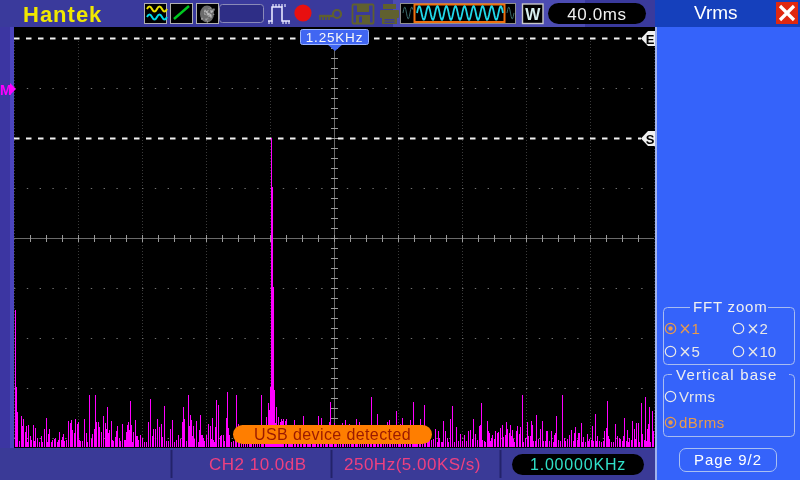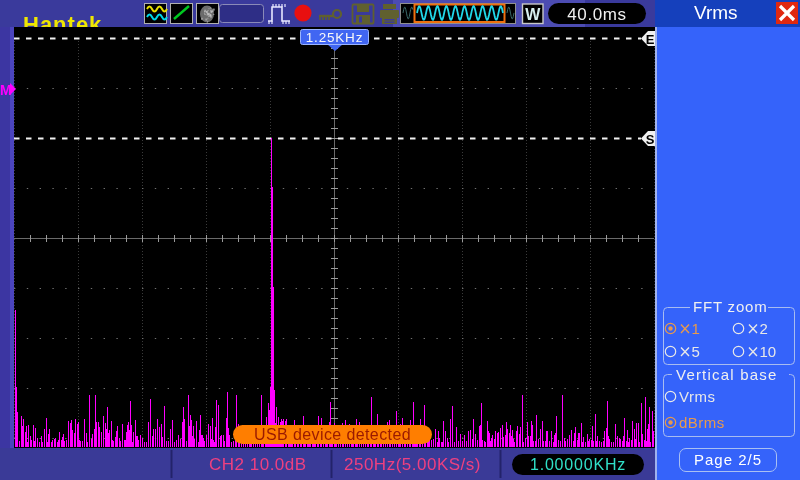--- a/index.html
+++ b/index.html
@@ -4,21 +4,21 @@
   html,body{margin:0;padding:0;background:#000;}
   *{box-sizing:border-box;font-family:"Liberation Sans",sans-serif;}
   #scr{position:relative;width:800px;height:480px;overflow:hidden;background:#000;}
   .abs{position:absolute;}
 </style></head>
 <body>
 <div id="scr">
 
 <div class="abs" style="left:0;top:0;width:655px;height:27px;background:#3a3a9c;"></div>
 <div class="abs" style="left:393px;top:0;width:192px;height:27px;background:#4c4cb2;"></div>
-<div class="abs" style="left:23px;top:12px;color:#f0e800;font-size:22px;font-weight:bold;letter-spacing:1px;">Hantek</div>
+<div class="abs" style="left:23px;top:2px;color:#f0e800;font-size:22px;font-weight:bold;letter-spacing:1px;">Hantek</div>
 
 <svg class="abs" style="left:0;top:0;" width="655" height="27" viewBox="0 0 655 27">
 
   <rect x="144.5" y="3.5" width="22" height="20" fill="#000" stroke="#b0b0b0"></rect>
   <path d="M147 9 q2.5 -5 5 0 t5 0 t5 0 t5 0" stroke="#e8e000" stroke-width="2" fill="none"></path>
   <path d="M147 17 q2.5 -5 5 0 t5 0 t5 0 t5 0" stroke="#00d8e8" stroke-width="2" fill="none"></path>
 
   <rect x="170.5" y="3.5" width="22" height="20" fill="#000" stroke="#b0b0b0"></rect>
   <line x1="174" y1="19" x2="189" y2="6" stroke="#00c820" stroke-width="2.4"></line>
 
@@ -161,21 +161,21 @@
   <text x="676" y="380" fill="#f0f0f0" font-size="15" letter-spacing="1.2">Vertical base</text>
   <g fill="none" stroke-width="1.2">
     <circle cx="670.5" cy="396.5" r="5.2" stroke="#e8e8e8"></circle>
     <circle cx="670.5" cy="422.5" r="5.2" stroke="#e89a4c"></circle>
         <circle cx="670.5" cy="422.5" r="2.2" fill="#e89a4c" stroke="none"></circle>
   </g>
   <text x="679" y="402" fill="#e8e8e8" font-size="15" letter-spacing="0.5">Vrms</text>
   <text x="679" y="428" fill="#e89a4c" font-size="15" letter-spacing="0.5">dBrms</text>
 </svg>
 
-<div class="abs" style="left:679px;top:448px;width:98px;height:24px;border:1px solid #a9c0f2;border-radius:7px;color:#fff;font-size:15px;text-align:center;line-height:22px;letter-spacing:1px;">Page 2/5</div>
+<div class="abs" style="left:679px;top:448px;width:98px;height:24px;border:1px solid #a9c0f2;border-radius:7px;color:#fff;font-size:15px;text-align:center;line-height:22px;letter-spacing:1px;">Page 9/2</div>
 
 <svg class="abs" style="left:0;top:27px;" width="655" height="421" viewBox="0 27 655 421">
   <rect x="0" y="27" width="655" height="421" fill="#000"></rect>
   <rect x="0" y="27" width="14" height="421" fill="#3c36a2"></rect>
   <rect x="10" y="27" width="4" height="421" fill="#4b44be"></rect>
   <line x1="14.5" y1="38" x2="14.5" y2="438" stroke="#3a3a3a" stroke-width="1" stroke-dasharray="1 2"></line>
       <line x1="78.5" y1="38" x2="78.5" y2="438" stroke="#3a3a3a" stroke-width="1" stroke-dasharray="1 2"></line>
       <line x1="142.5" y1="38" x2="142.5" y2="438" stroke="#3a3a3a" stroke-width="1" stroke-dasharray="1 2"></line>
       <line x1="206.5" y1="38" x2="206.5" y2="438" stroke="#3a3a3a" stroke-width="1" stroke-dasharray="1 2"></line>
       <line x1="270.5" y1="38" x2="270.5" y2="438" stroke="#3a3a3a" stroke-width="1" stroke-dasharray="1 2"></line>

